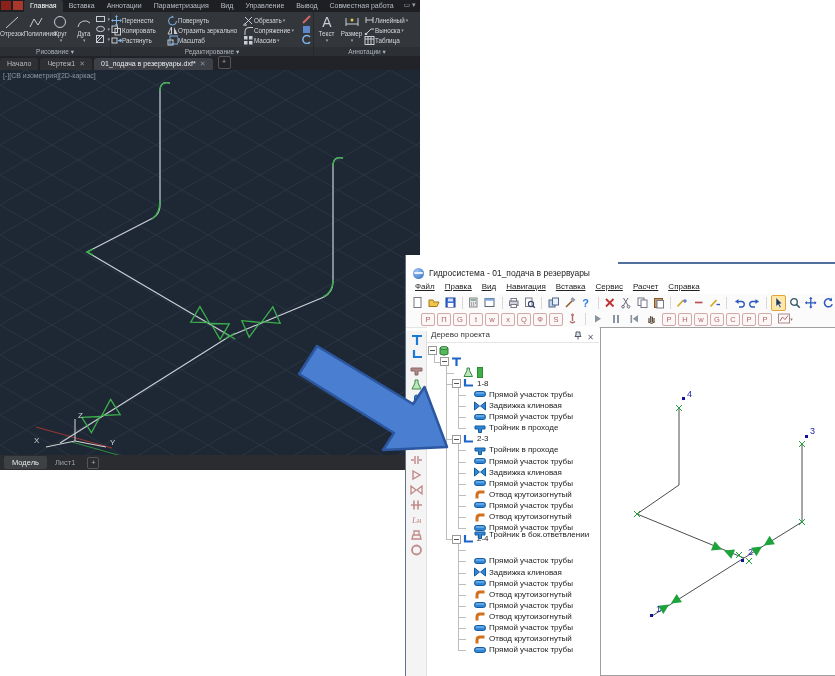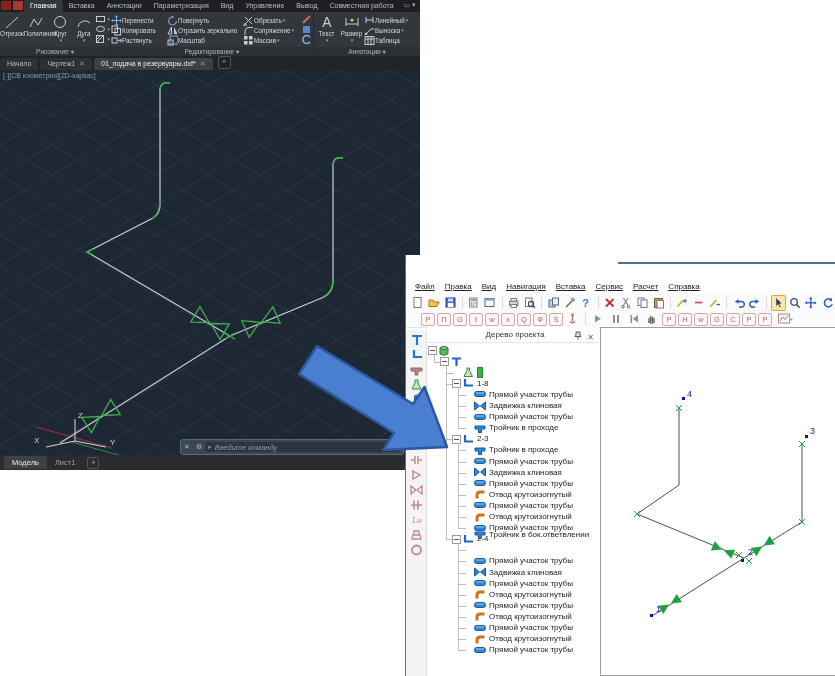--- a/index.html
+++ b/index.html
@@ -58,21 +58,21 @@
   #hyTb1{top:39px;height:17px;}
   #hyTb2{top:56px;height:16px;}
   .tbtn{width:15px;height:14px;margin:0 0.5px;display:flex;align-items:center;justify-content:center;border:1px solid transparent;border-radius:2px;}
   .tbtn.active{background:#fde8a8;border-color:#e0a63a;}
   .tsep{width:1px;height:12px;background:#d8d8d8;margin:0 3px;}
   .lb{min-width:10px;height:11px;margin:0 1px;border:1px solid #d2a8a8;border-radius:2px;background:#fcf7f7;
       color:#b06464;font-size:7.5px;text-align:center;line-height:11px;padding:0 1px;}
   .h-left{position:absolute;left:0;top:76px;width:20px;height:349px;background:#f4f4f4;border-right:1px solid #e0e0e0;}
   .lsb{position:absolute;left:2px;width:16px;height:13px;display:flex;align-items:center;justify-content:center;font-size:8px;}
   .h-tree{position:absolute;left:21px;top:72px;width:172px;height:349px;background:#fff;}
-  .h-tree-head{position:absolute;left:0;top:0;width:100%;height:16px;border-bottom:1px solid #e6e6e6;font-size:8px;color:#333;line-height:16px;padding-left:4px;box-sizing:border-box;text-align:center;}
+  .h-tree-head{position:absolute;left:0;top:0;width:100%;height:16px;border-bottom:1px solid #e6e6e6;font-size:8px;color:#333;line-height:16px;padding-left:4px;box-sizing:border-box;}
   .th-ico{position:absolute;top:3px;font-size:8px;color:#667;}
   .treeBody{position:absolute;left:0;top:18px;width:100%;height:330px;overflow:hidden;}
   .trow{position:absolute;left:0;height:11px;width:100%;font-size:8px;color:#222;white-space:nowrap;}
   .texp{position:absolute;width:7px;height:7px;border:1px solid #9a9a9a;background:#fff;top:1px;}
   .texp:after{content:"";position:absolute;left:1px;top:3px;width:5px;height:1px;background:#555;}
   .tico{position:absolute;top:0px;}
   .tlbl{position:absolute;top:0.5px;}
   .conn{position:absolute;background:#bdbdbd;}
   .h-diagram{position:absolute;left:194px;top:72px;width:236px;height:349px;}
   .dnode{position:absolute;color:#2222ad;font-size:9px;}
@@ -324,39 +324,35 @@
         <g stroke="#d5d5d5" stroke-width="1" fill="none">
           <path d="M75,371 L75,349 M75,371 L46,377 M75,371 L106,377"></path>
         </g>
         <g font-size="8" fill="#d5d5d5" font-family="Liberation Sans,sans-serif">
           <text x="78" y="348">Z</text>
           <text x="34" y="373">X</text>
           <text x="110" y="375">Y</text>
         </g>
       </svg>
       <div class="vplabel">[-][СВ изометрия][2D-каркас]</div>
-      <div class="cmdbar">
-        <span class="cb">✕</span>
-        <span class="cb">⚙</span>
-        <div class="cmdfield">
-          <span class="ci">▸</span>
-          <span>Введите команду</span>
-        </div>
-      </div>
     </div>
 
     <div class="a-status" id="acadStatus">
         <span class="stab act">Модель</span>
         <span class="stab">Лист1</span>
         <span class="splus">+</span>
       </div>
   </div>
 
   <div id="hydro">
     <div class="h-topline"></div>
+    <div class="h-title">
+      <span class="h-logo"></span>
+      <span>Гидросистема - 01_подача в резервуары</span>
+    </div>
     <div class="h-menu" id="hyMenu">
         <span><u>Ф</u>айл</span>
         <span><u>П</u>равка</span>
         <span><u>В</u>ид</span>
         <span><u>Н</u>авигация</span>
         <span>В<u>с</u>тавка</span>
         <span><u>С</u>ервис</span>
         <span><u>Р</u>асчет</span>
         <span><u>С</u>правка</span>
       </div>

